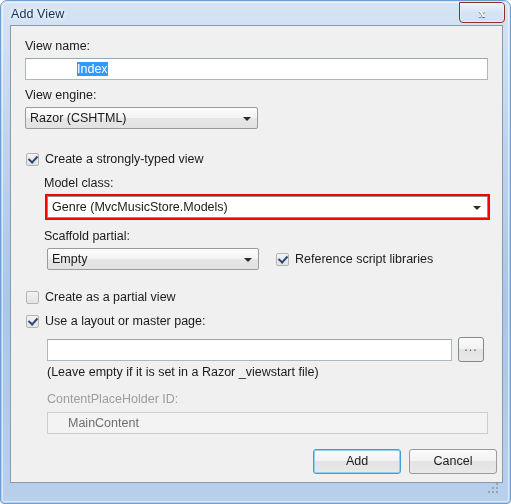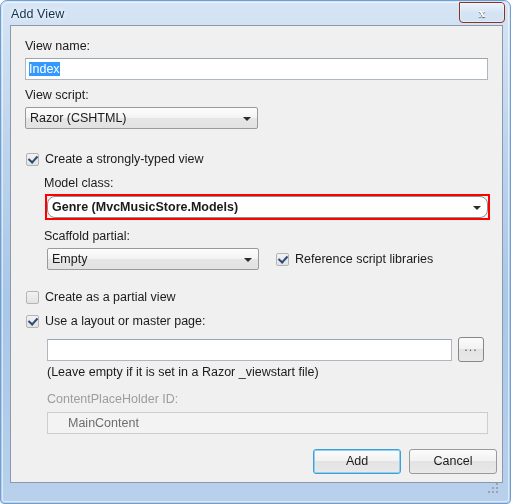--- a/index.html
+++ b/index.html
@@ -123,42 +123,42 @@
   }
   .text-input.disabled {
     background: #f3f3f3;
     border-color: #cdcdcd;
     color: #6e6e6e;
     padding-left: 20px;
   }
   .selection {
     background: #3399ff;
     color: #ffffff;
+    margin-left: 48px;
   }
 
   .combobox {
     position: absolute;
     box-sizing: border-box;
     height: 22px;
     background: linear-gradient(to bottom, #fdfdfd 0%, #f3f3f3 48%, #e6e6e6 50%, #e2e2e2 100%);
     border: 1px solid #9a9a9a;
     border-radius: 2px;
     font-size: 12.5px;
     color: #1b1b1b;
     line-height: 20px;
     padding: 0 22px 8px 4px;
     white-space: nowrap;
     overflow: hidden;
     cursor: default;
   }
   .combobox.flat {
     background: #ffffff;
     border: 1px solid #8d8d8d;
-    border-radius: 8px;
-    font-weight: bold;
+    border-radius: 0;
   }
   .combo-arrow {
     position: absolute;
     right: 6px;
     top: 9px;
     width: 0; height: 0;
     border-left: 4px solid transparent;
     border-right: 4px solid transparent;
     border-top: 4px solid #2b2b2b;
   }
@@ -263,21 +263,21 @@
     <div id="close-button">
       <div id="close-glyph">x</div>
     </div>
   </div>
 
   <div id="client-area">
 
     <div class="field-label" style="left:14px; top:13px;">View name:</div>
     <div class="text-input" style="left:14px; top:32px; width:463px;"><span class="selection">Index</span></div>
 
-    <div class="field-label" style="left:14px; top:62px;">View script:</div>
+    <div class="field-label" style="left:14px; top:62px;">View engine:</div>
     <div class="combobox" style="left:14px; top:81px; width:233px;">
       <span>Razor (CSHTML)</span>
       <span class="combo-arrow"></span>
     </div>
 
     <div class="checkbox-row" style="left:15px; top:125px;">
       <span class="checkbox-box checked"></span>
       <span class="checkbox-label">Create a strongly-typed view</span>
     </div>
 

